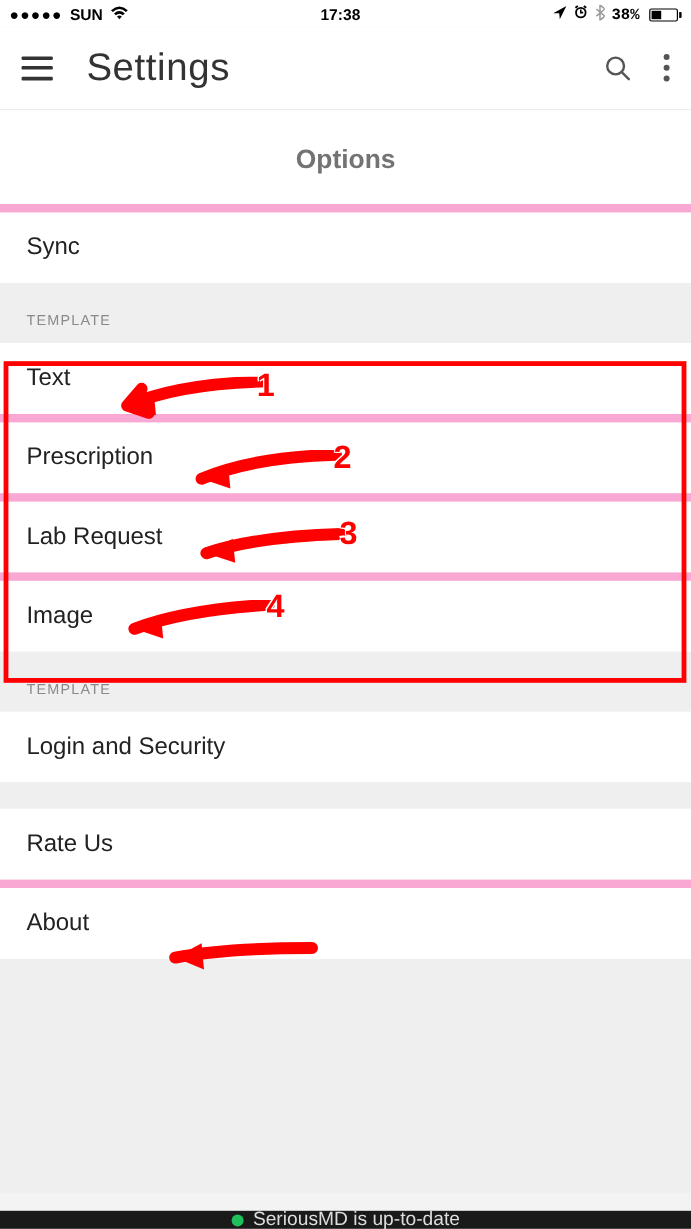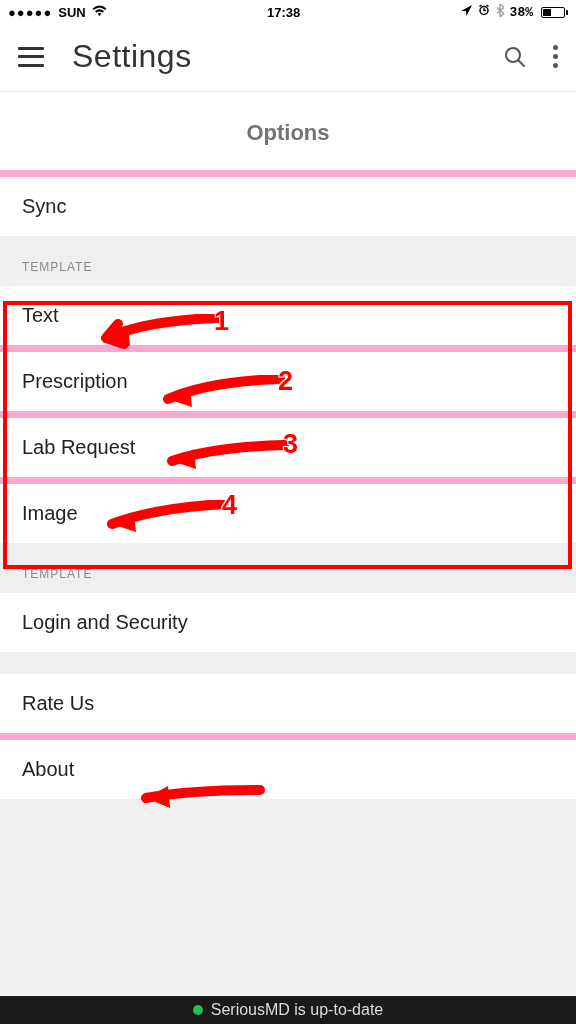--- a/index.html
+++ b/index.html
@@ -19,21 +19,21 @@
 .nav-title { font-size: 32px; font-weight: 400; margin-left: 28px; flex: 1; color: #333; letter-spacing: 0.5px; }
 .nav-icons { display: flex; align-items: center; gap: 26px; }
 .search-icon svg, .more-icon svg { display: block; }
 .more-dots { display: flex; flex-direction: column; gap: 4px; align-items: center; }
 .more-dots span { width: 5px; height: 5px; background: #555; border-radius: 50%; }
 .page-title { text-align: center; font-size: 22px; font-weight: 600; color: #737373; padding: 28px 0 24px; background: #fff; }
 .list-item { background: #fff; padding: 18px 22px; font-size: 20px; color: #222; border-top: 7px solid #f9a8d4; }
 .list-item:first-of-type { border-top: none; }
 .section-gap { height: 22px; background: #efefef; }
 .section-header { background: #efefef; padding: 24px 22px 12px 22px; font-size: 12px; color: #8a8a8a; letter-spacing: 1px; }
-.status-footer { position: absolute; bottom: 0; left: 0; right: 0; height: 28px; background: #1a1a1a; color: #ddd; display: flex; align-items: center; justify-content: center; font-size: 16px; gap: 8px; }
+.status-footer { position: absolute; bottom: 0; left: 0; right: 0; height: 15px; background: #1a1a1a; color: #ddd; display: flex; align-items: center; justify-content: center; font-size: 16px; gap: 8px; }
 .status-dot { width: 10px; height: 10px; border-radius: 50%; background: #1fbf5c; }
 .content { position: relative; background: #efefef; height: calc(1024px - 22px - 70px - 30px); }
 .white-block { background: #fff; }
 .annot { position: absolute; pointer-events: none; }
 .red-box { border: 4px solid #f00; }
 .arrow { position: absolute; left: 0; top: 0; }
 .num { position: absolute; font-weight: 800; color: #f00; font-size: 27px; text-shadow: -1px -1px 0 #fff, 1px -1px 0 #fff, -1px 1px 0 #fff, 1px 1px 0 #fff; }
 .love { position: absolute; font-weight: 800; color: #f00; font-size: 18px; text-shadow: -1px -1px 0 #fff, 1px -1px 0 #fff, -1px 1px 0 #fff, 1px 1px 0 #fff; }
 </style>
 </head>

